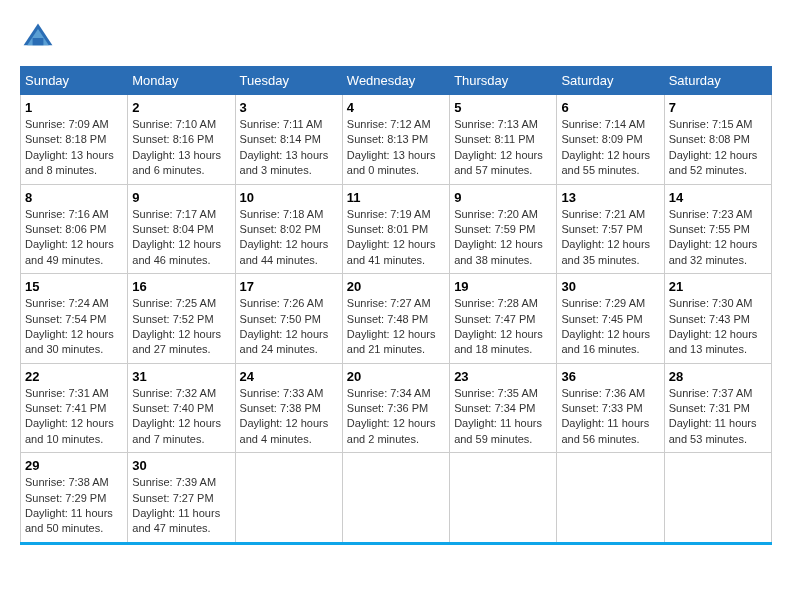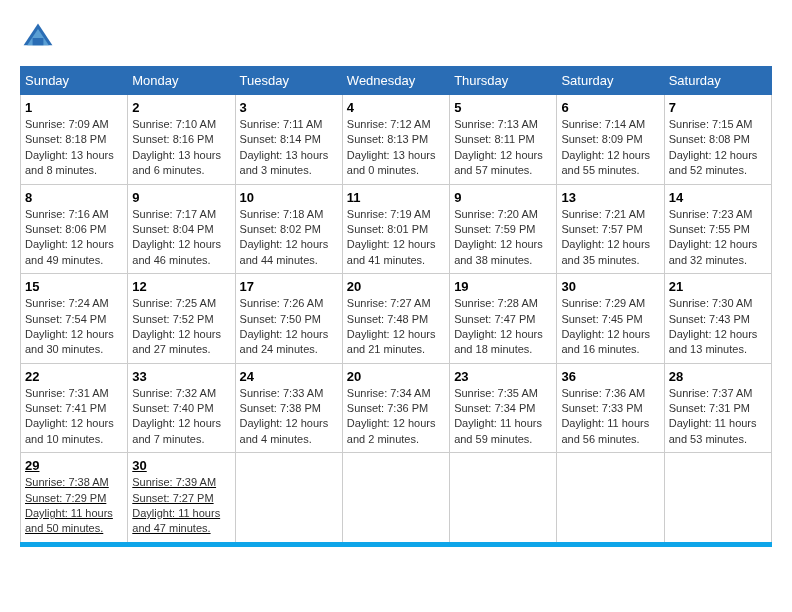--- a/index.html
+++ b/index.html
@@ -60,22 +60,21 @@
     }
     .calendar td {
       vertical-align: top;
       padding: 5px 4px;
       border: 1px solid #ccc;
       width: 107px;
       min-height: 80px;
       background: #fff;
     }
     .calendar tr:last-child td {
-      border-bottom: 5px solid #0ea5e9;
-      text-decoration: underline;
+      border-bottom: 3px solid #0ea5e9;
     }
     .day-num {
       font-size: 13px;
       font-weight: bold;
       display: block;
       margin-bottom: 2px;
     }
     .day-info {
       color: #333;
       line-height: 1.4;
@@ -180,21 +179,21 @@
           <span class="day-num">14</span>
           <div class="day-info">Sunrise: 7:23 AM<br>Sunset: 7:55 PM<br>Daylight: 12 hours<br>and 32 minutes.</div>
         </td>
       </tr>
       <tr class="week-row">
         <td>
           <span class="day-num">15</span>
           <div class="day-info">Sunrise: 7:24 AM<br>Sunset: 7:54 PM<br>Daylight: 12 hours<br>and 30 minutes.</div>
         </td>
         <td>
-          <span class="day-num">12</span>
+          <span class="day-num">16</span>
           <div class="day-info">Sunrise: 7:25 AM<br>Sunset: 7:52 PM<br>Daylight: 12 hours<br>and 27 minutes.</div>
         </td>
         <td>
           <span class="day-num">17</span>
           <div class="day-info">Sunrise: 7:26 AM<br>Sunset: 7:50 PM<br>Daylight: 12 hours<br>and 24 minutes.</div>
         </td>
         <td>
           <span class="day-num">20</span>
           <div class="day-info">Sunrise: 7:27 AM<br>Sunset: 7:48 PM<br>Daylight: 12 hours<br>and 21 minutes.</div>
         </td>
@@ -210,21 +209,21 @@
           <span class="day-num">21</span>
           <div class="day-info">Sunrise: 7:30 AM<br>Sunset: 7:43 PM<br>Daylight: 12 hours<br>and 13 minutes.</div>
         </td>
       </tr>
       <tr class="week-row">
         <td>
           <span class="day-num">22</span>
           <div class="day-info">Sunrise: 7:31 AM<br>Sunset: 7:41 PM<br>Daylight: 12 hours<br>and 10 minutes.</div>
         </td>
         <td>
-          <span class="day-num">33</span>
+          <span class="day-num">31</span>
           <div class="day-info">Sunrise: 7:32 AM<br>Sunset: 7:40 PM<br>Daylight: 12 hours<br>and 7 minutes.</div>
         </td>
         <td>
           <span class="day-num">24</span>
           <div class="day-info">Sunrise: 7:33 AM<br>Sunset: 7:38 PM<br>Daylight: 12 hours<br>and 4 minutes.</div>
         </td>
         <td>
           <span class="day-num">20</span>
           <div class="day-info">Sunrise: 7:34 AM<br>Sunset: 7:36 PM<br>Daylight: 12 hours<br>and 2 minutes.</div>
         </td>

